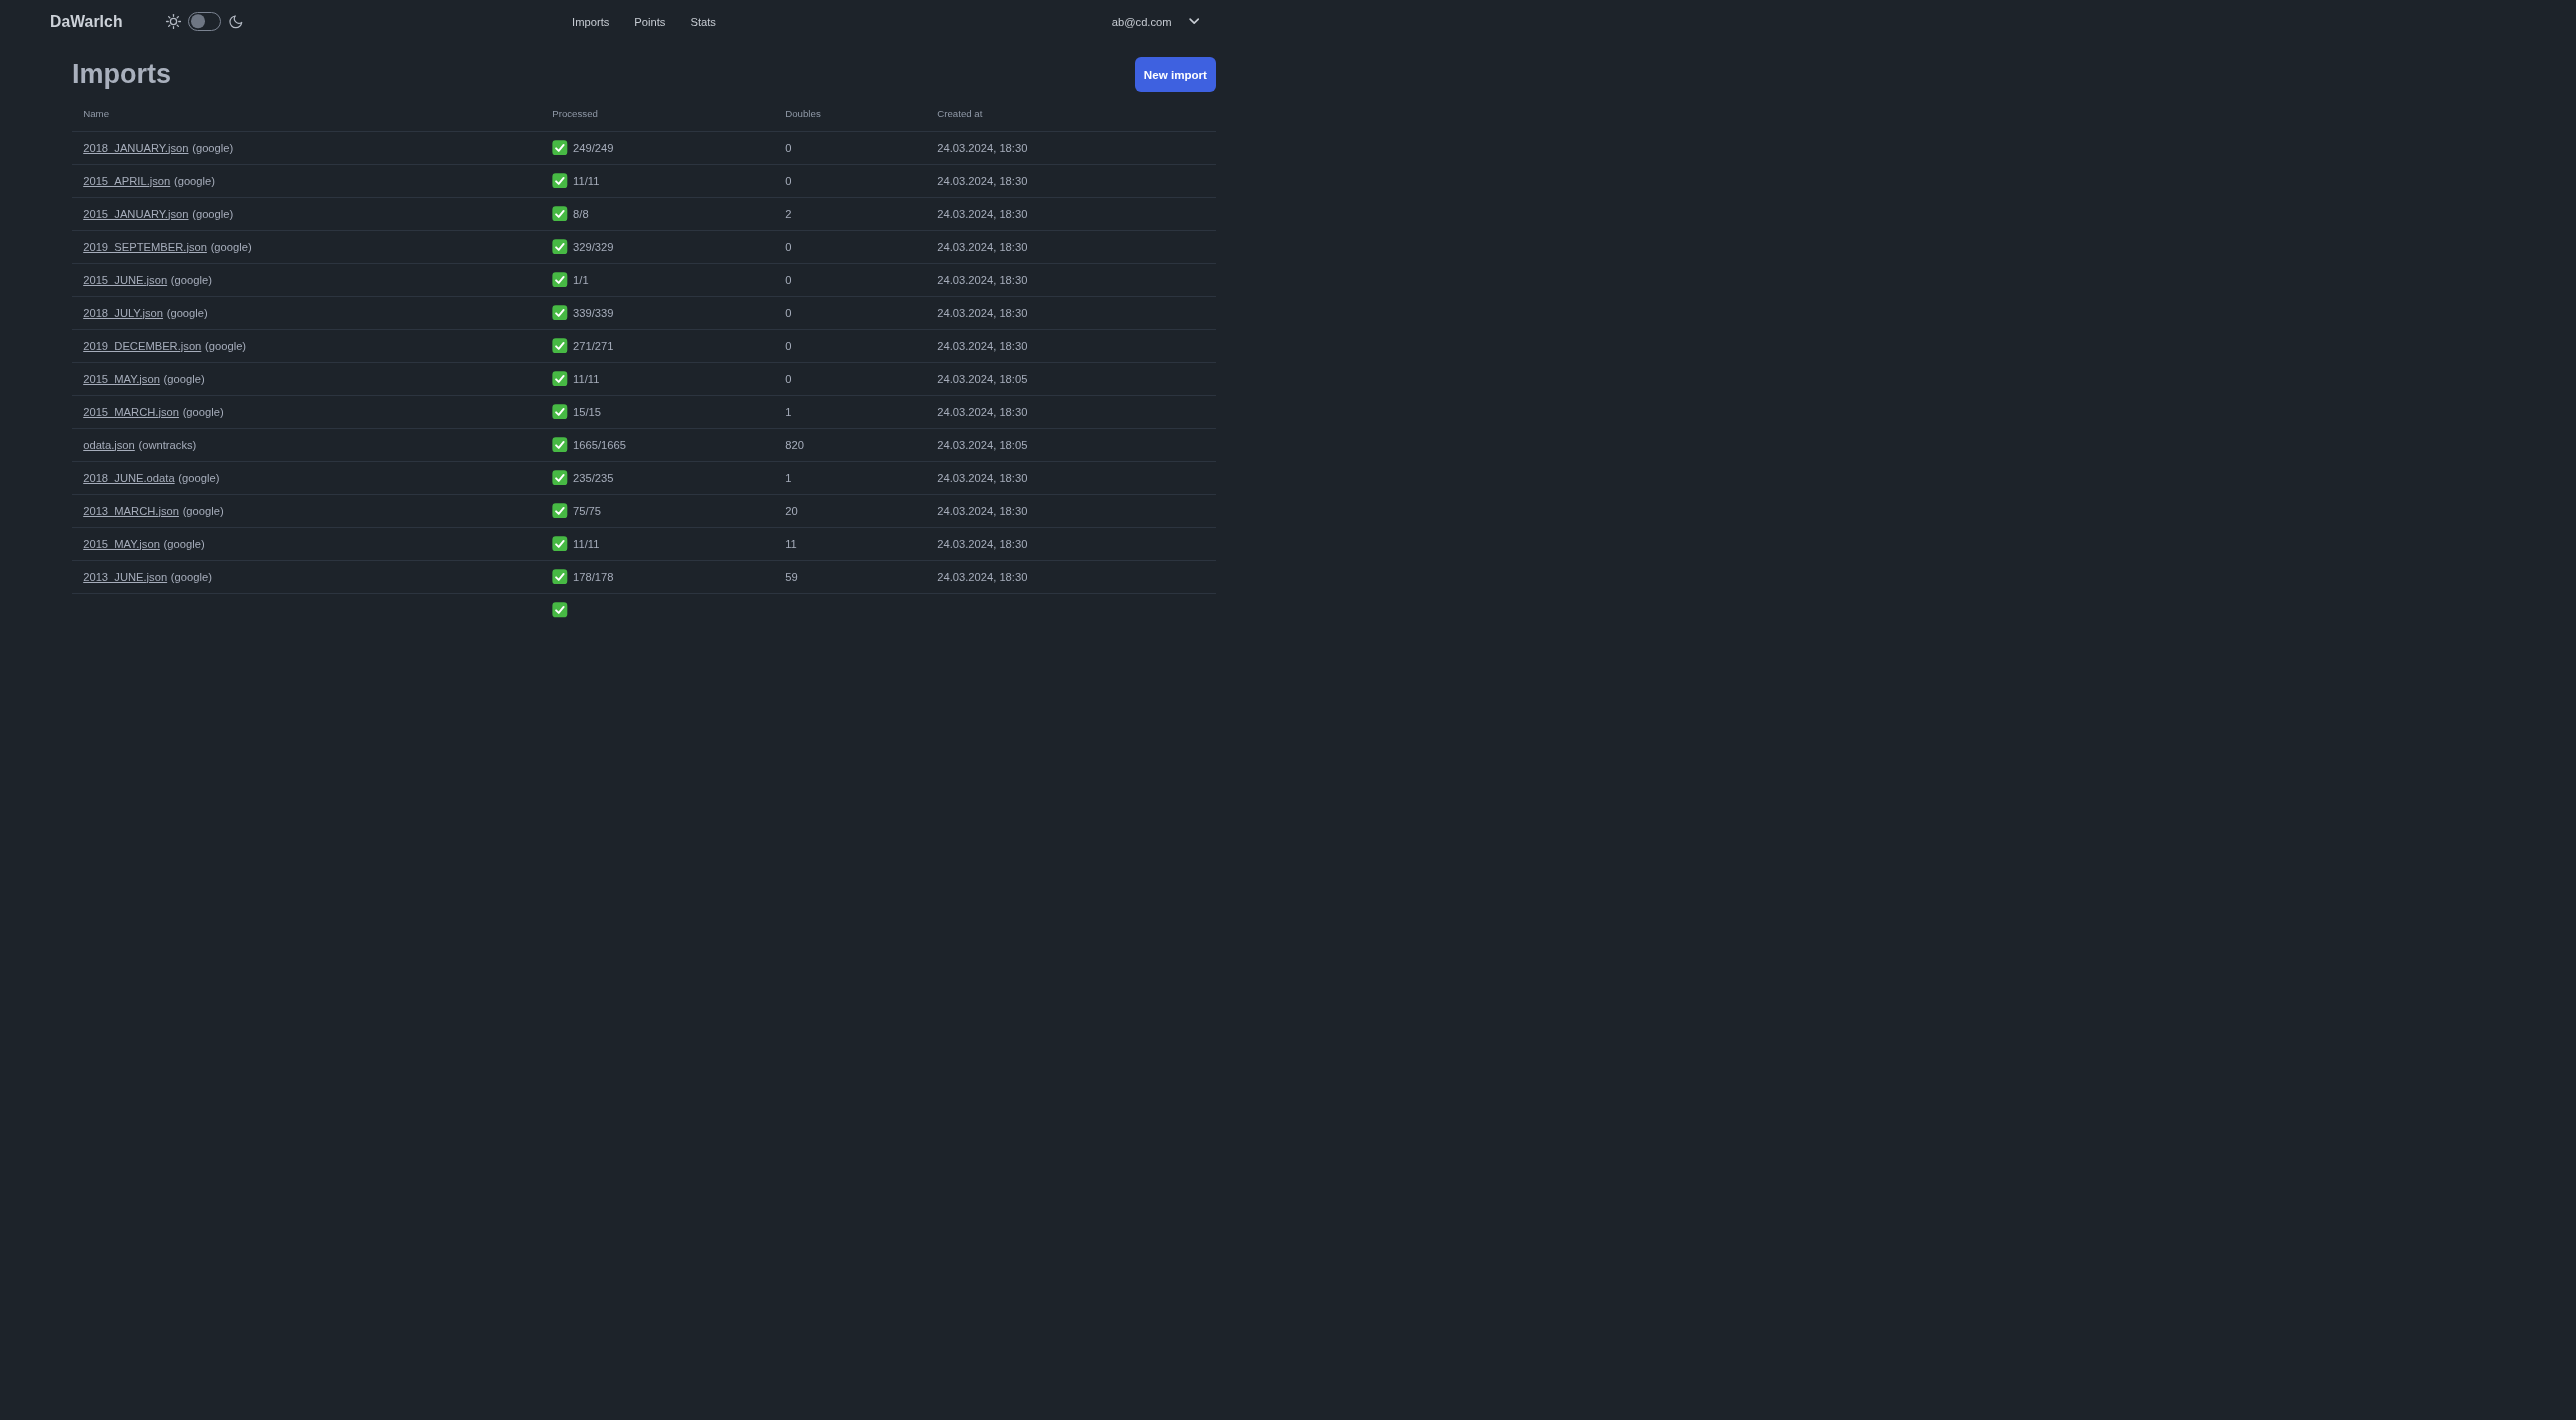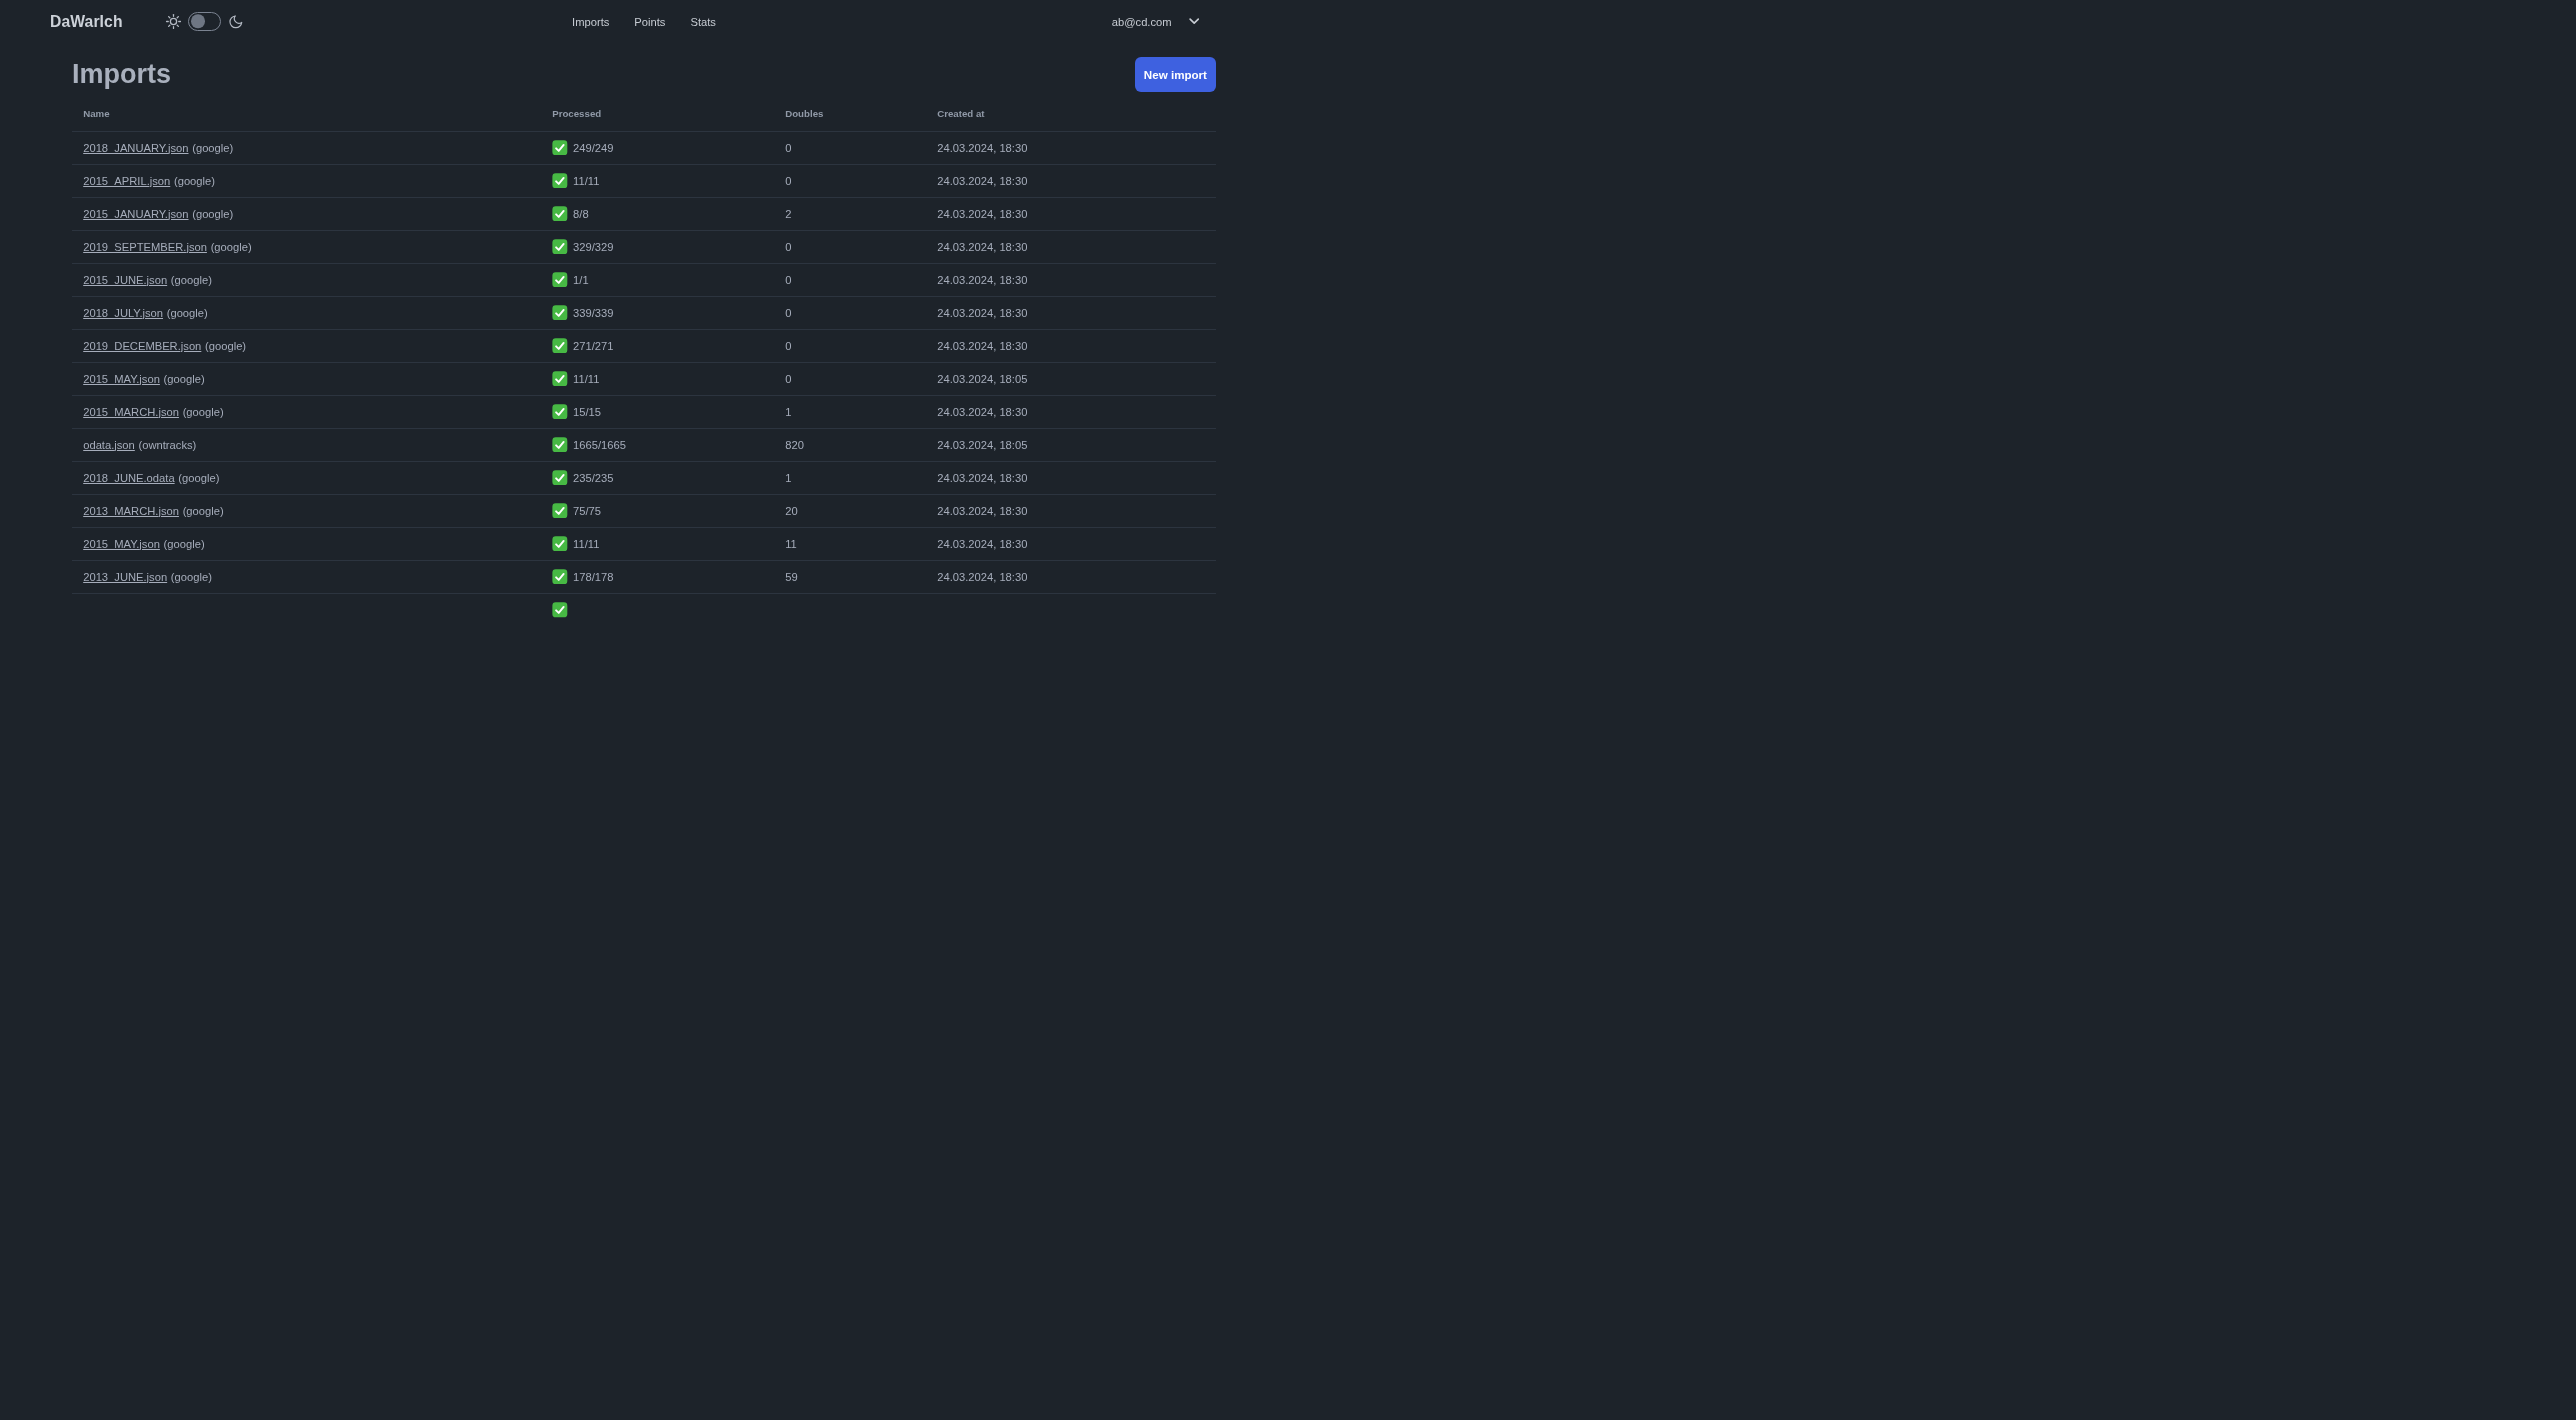--- a/index.html
+++ b/index.html
@@ -63,21 +63,21 @@
     font-family:"Liberation Sans", sans-serif;
     font-size:11.6px;font-weight:600;cursor:pointer;
   }
   
   table.imports{
     width:100%;margin-top:3.7px;
     border-collapse:collapse;table-layout:fixed;
   }
   table.imports th{
     height:34px;padding:0 11.2px;text-align:left;vertical-align:middle;
-    font-size:9.7px;font-weight:700;color:var(--muted);
+    font-size:9.7px;font-weight:400;color:var(--muted);
   }
   table.imports td{
     height:33px;padding:0 11.2px;vertical-align:middle;
     white-space:nowrap;overflow:hidden;
   }
   table.imports tbody tr{border-top:0.7px solid var(--divider);}
   a.file-link{color:var(--text);text-decoration:underline;cursor:pointer;}
   .src{margin-left:3.7px;}
   .check{
     display:inline-block;width:15.7px;height:15.7px;margin-right:5.2px;

